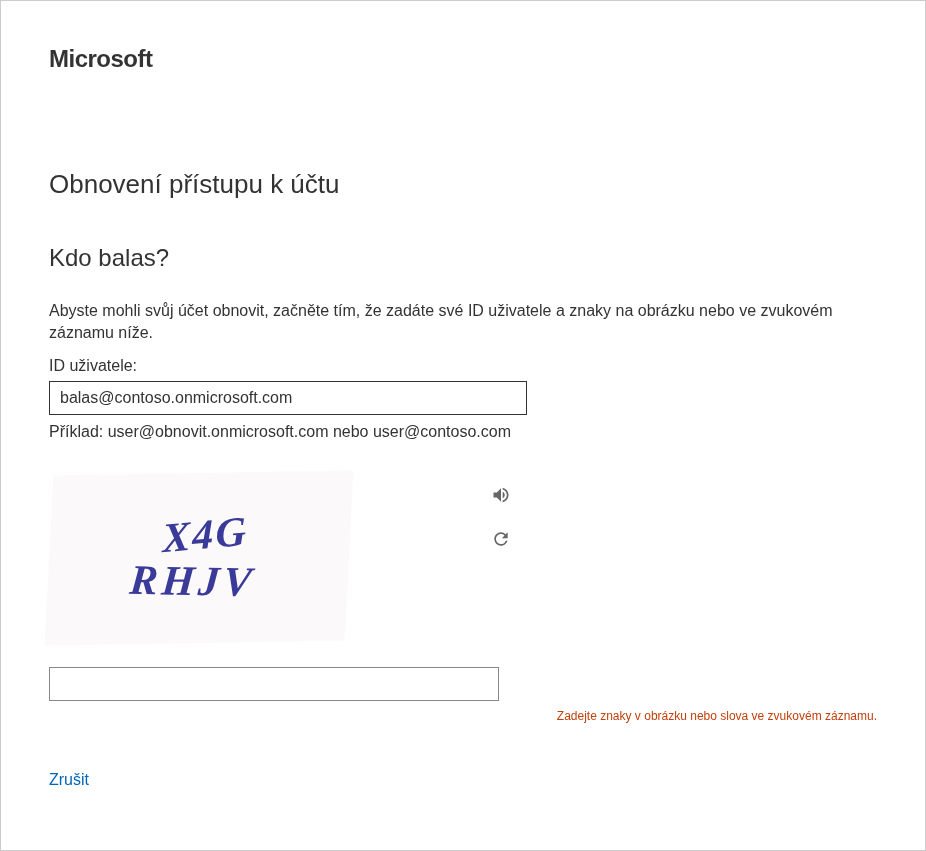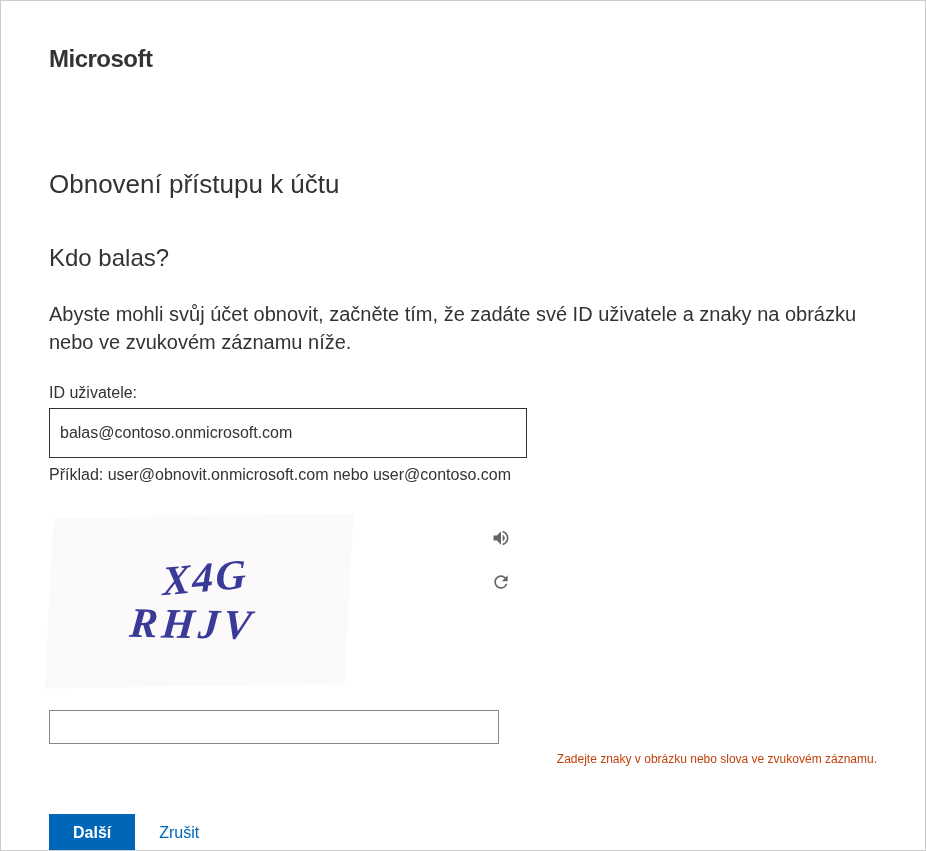--- a/index.html
+++ b/index.html
@@ -30,35 +30,35 @@
       margin-bottom: 44px;
       letter-spacing: 0px;
     }
     h2 {
       font-size: 24px;
       font-weight: 300;
       color: #333;
       margin-bottom: 28px;
     }
     .instructions {
-      font-size: 20px;
+      font-size: 16px;
       font-weight: 400;
       color: #333;
       line-height: 1.4;
-      margin-bottom: 28px;
+      margin-bottom: 12px;
       max-width: 820px;
     }
     .field-label {
       font-size: 16px;
       color: #333;
       margin-bottom: 6px;
     }
     .text-input {
       width: 478px;
-      height: 50px;
+      height: 34px;
       padding: 4px 10px;
       font-size: 16px;
       font-family: inherit;
       border: 1px solid #333;
       outline: none;
       color: #333;
     }
     .example-text {
       font-size: 16px;
       color: #333;
@@ -196,18 +196,17 @@
           <path d="M17.65 6.35A7.958 7.958 0 0012 4c-4.42 0-7.99 3.58-7.99 8s3.57 8 7.99 8c3.73 0 6.84-2.55 7.73-6h-2.08A5.99 5.99 0 0112 18c-3.31 0-6-2.69-6-6s2.69-6 6-6c1.66 0 3.14.69 4.22 1.78L13 11h7V4l-2.35 2.35z"></path>
         </svg>
     </div>
   </div>
 </div>
 
 <input type="text" class="captcha-input" value="" style="">
 <div class="captcha-help">Zadejte znaky v obrázku nebo slova ve zvukovém záznamu.</div>
 
 <div class="button-row">
-  <button class="primary-btn">Další</button>
   <button class="link-btn">Zrušit</button>
 </div>
 
 
 
 
 </body></html>

